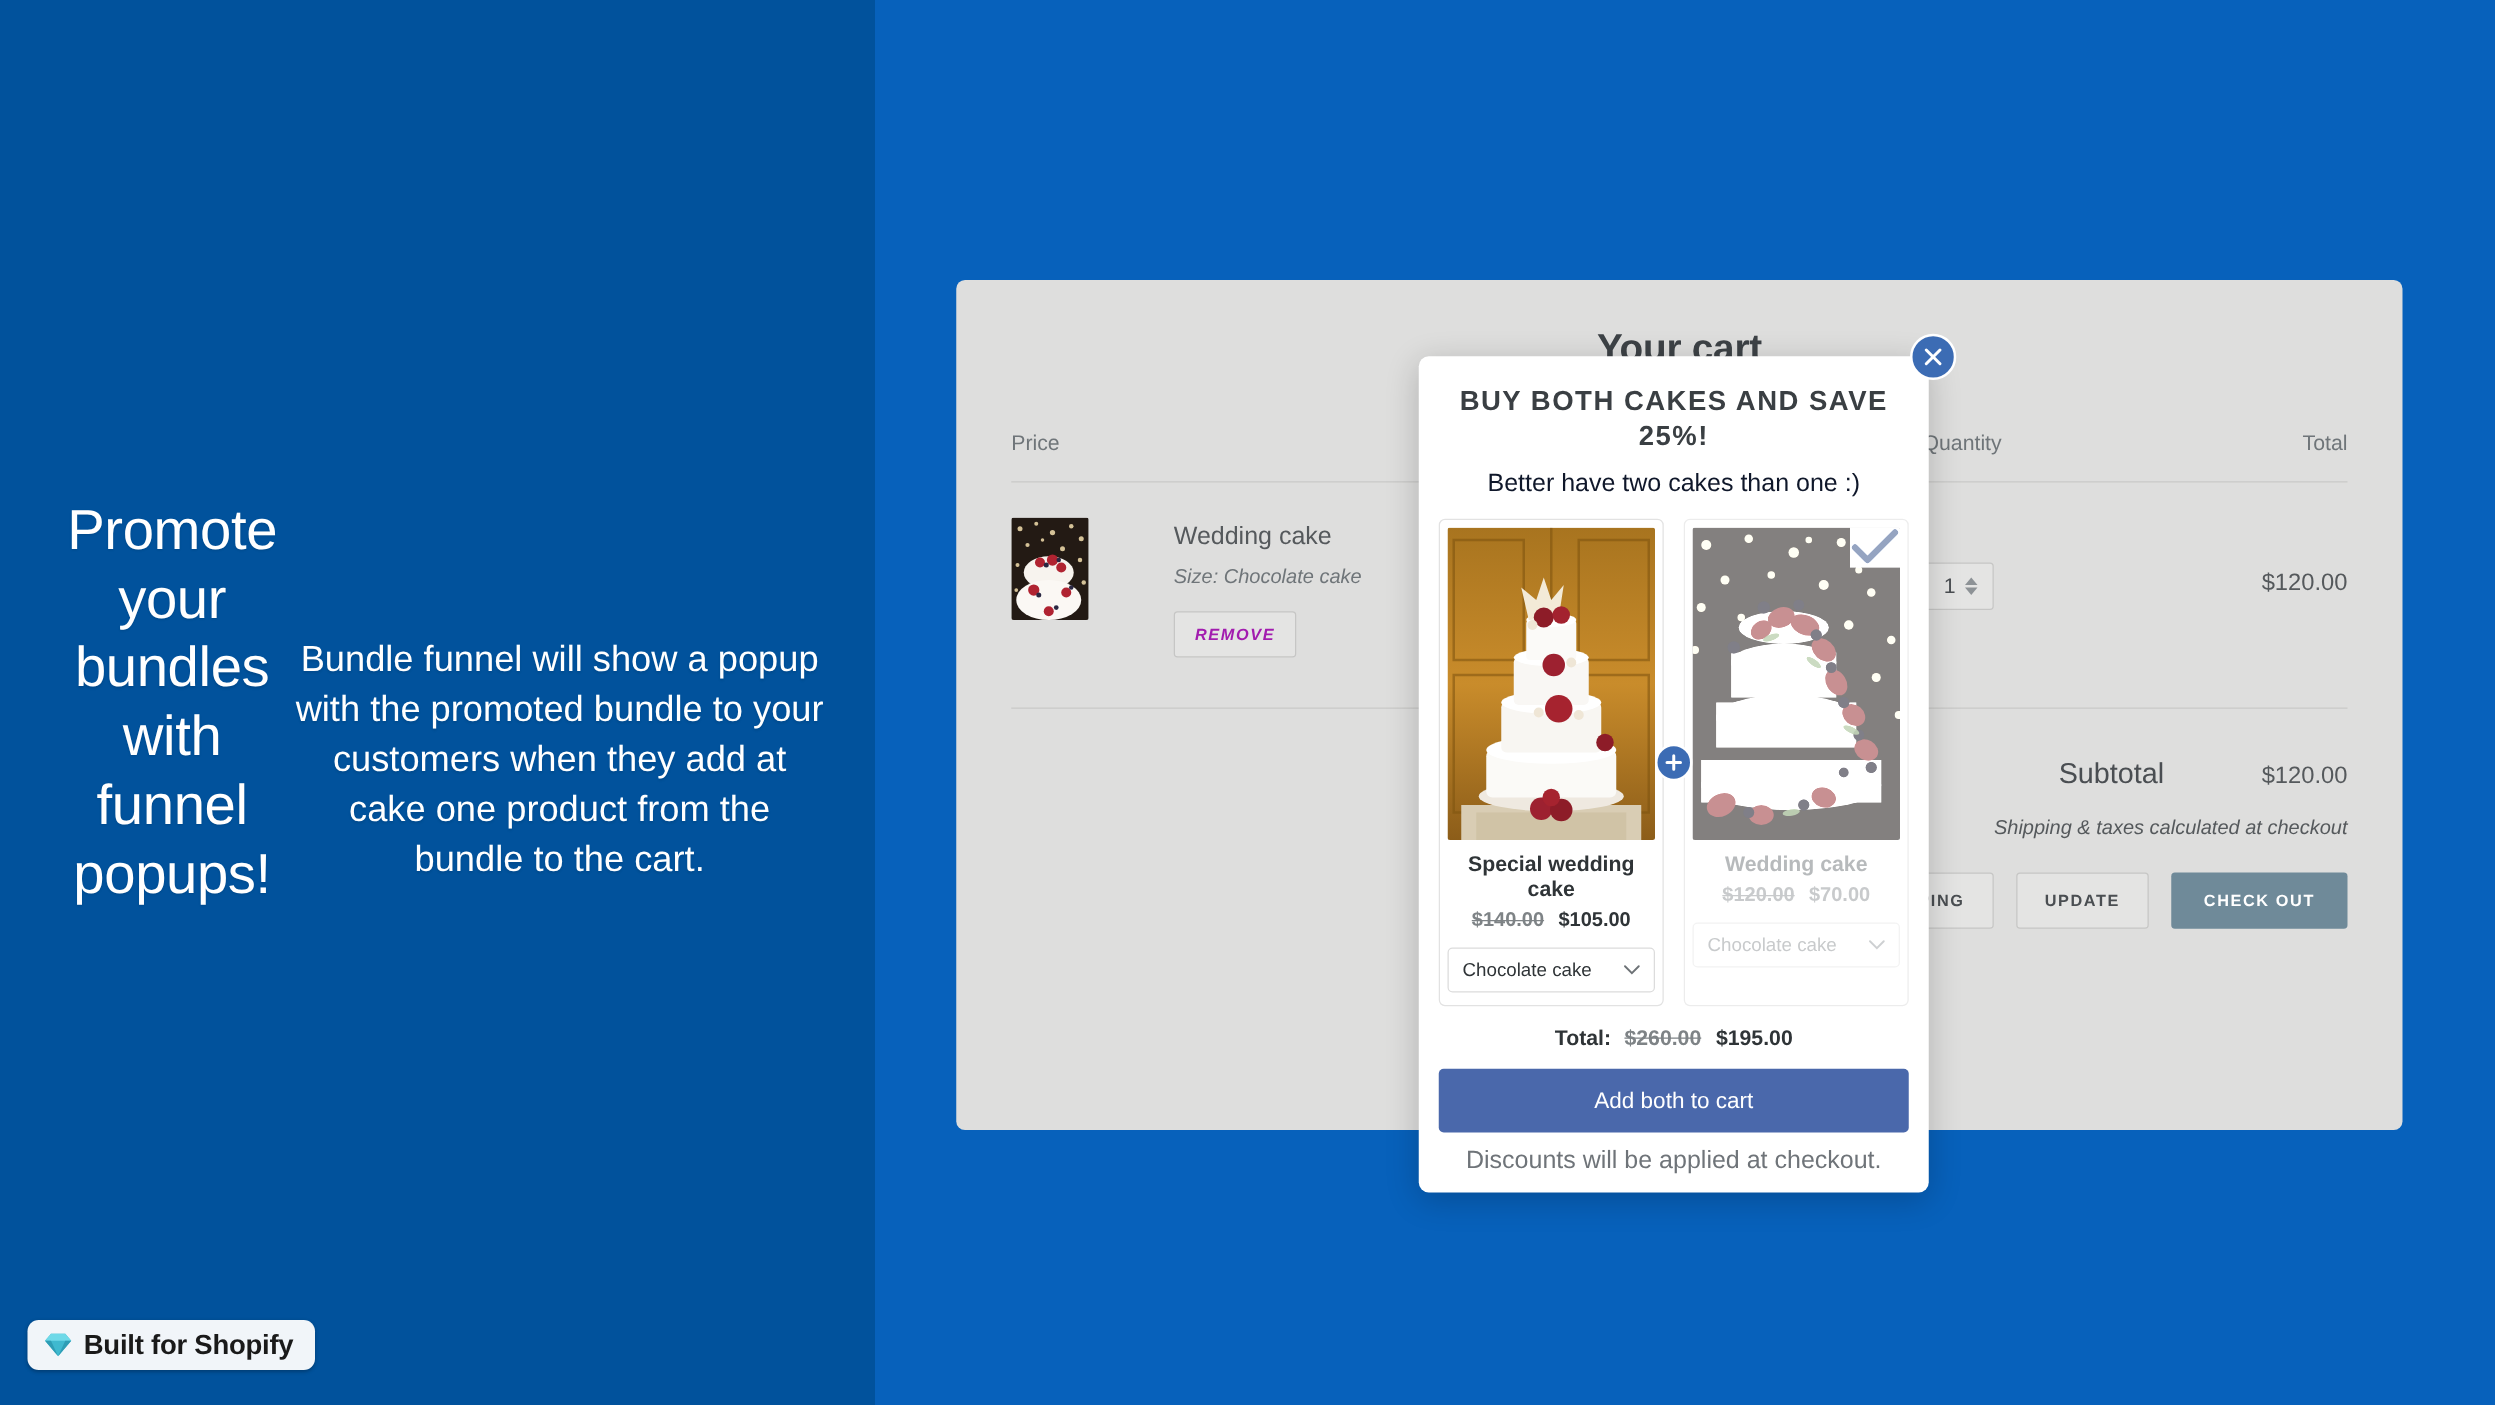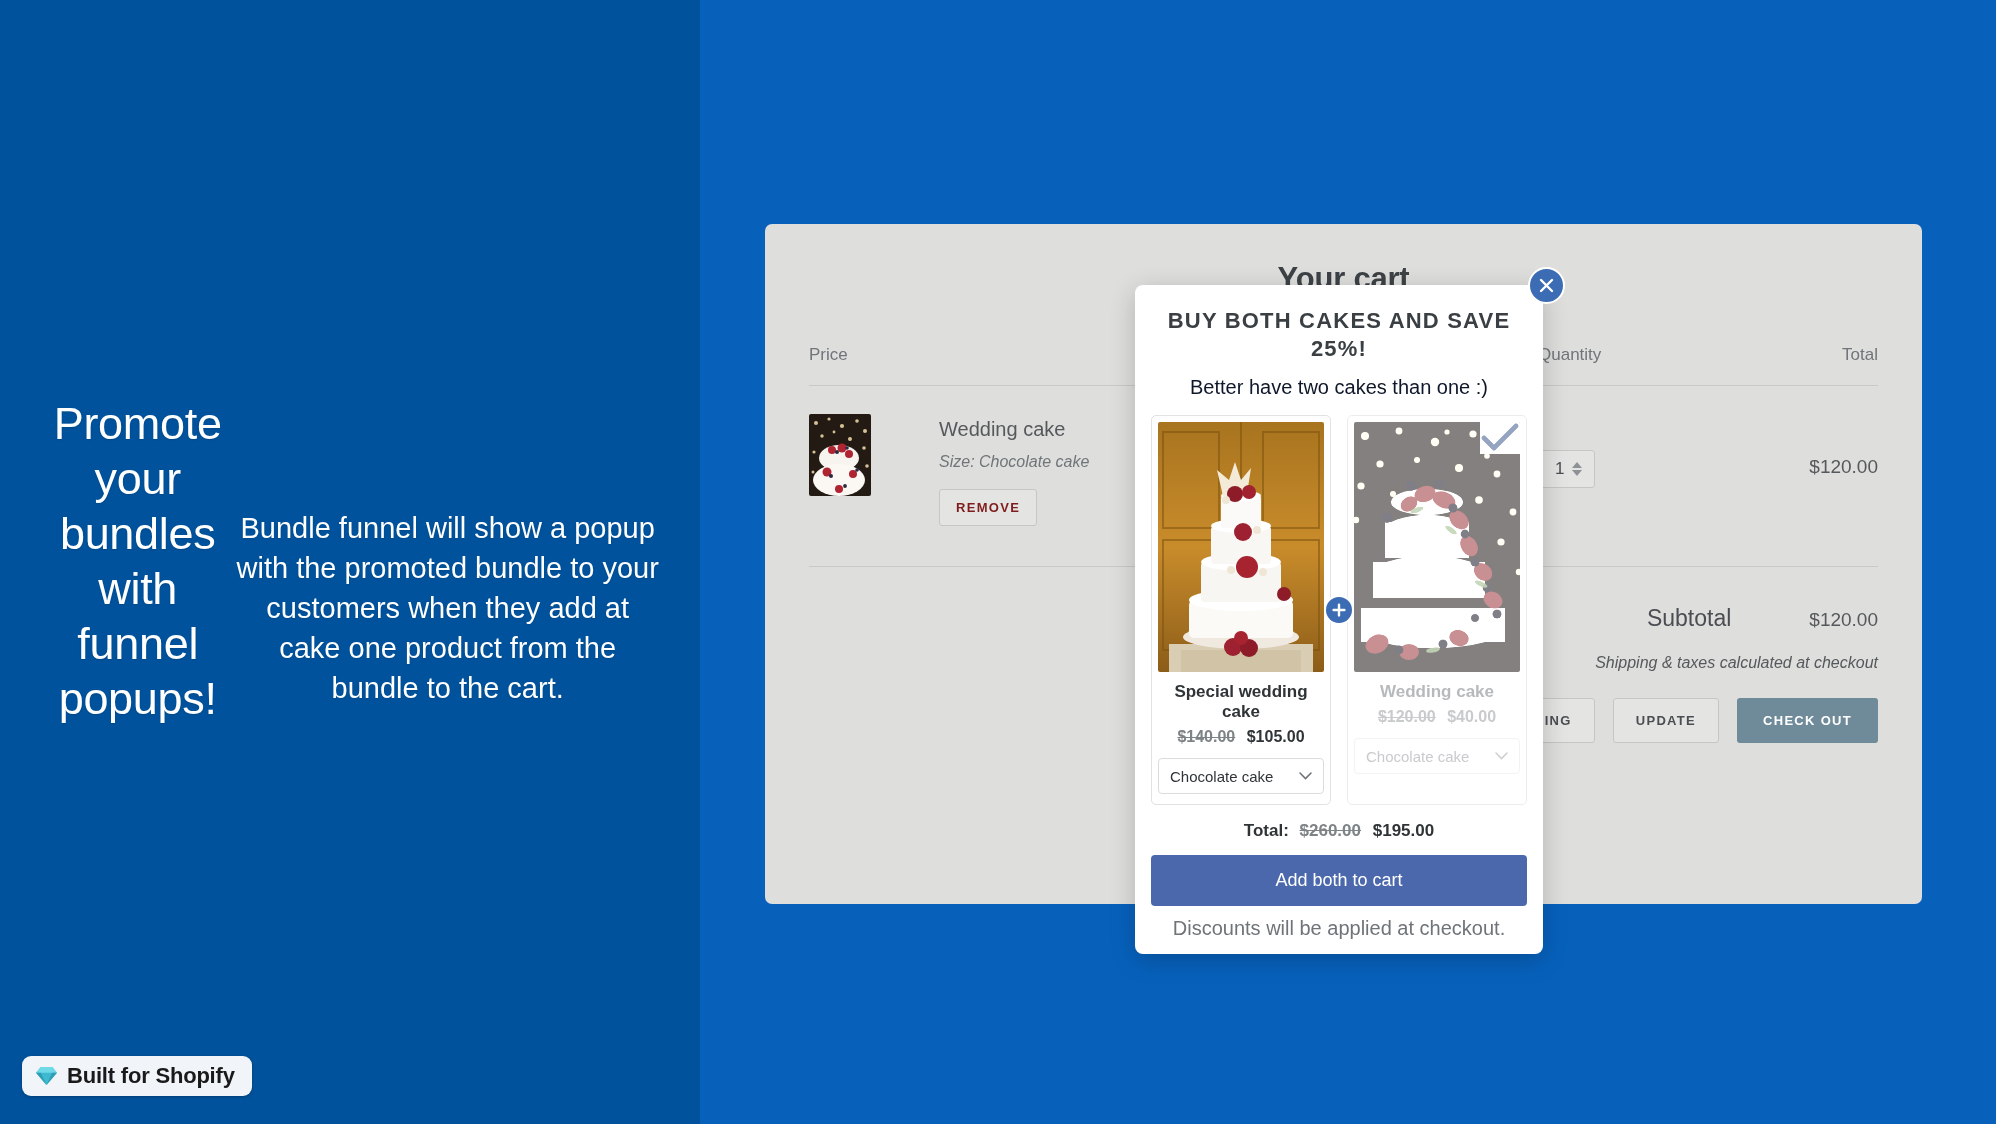--- a/index.html
+++ b/index.html
@@ -132,26 +132,27 @@
     font-size: 16px;
     color: #6f7579;
     font-style: italic;
     margin: 0 0 18px 0;
   }
   .remove-btn {
     display: inline-block;
     font-size: 13px;
     font-weight: 700;
     letter-spacing: 1.3px;
-    color: #7f1d1d;
+    color: #a21caf;
     background: #e4e4e3;
     border: 1px solid #c6c6c5;
     border-radius: 3px;
     padding: 10px 16px;
     cursor: pointer;
+    font-style: italic;
   }
   .qty-box {
     display: inline-flex;
     align-items: center;
     gap: 8px;
     border: 1px solid #c6c6c5;
     background: #e4e4e3;
     border-radius: 3px;
     padding: 8px 12px 8px 16px;
     margin-top: 36px;
@@ -627,21 +628,21 @@
           </svg>
           <div class="check-corner">
             <svg width="20" height="16" viewBox="0 0 20 16">
               <path d="M2 8 L7 13 L18 2" stroke="#2f5bb0" stroke-width="2.6" fill="none" stroke-linecap="round" stroke-linejoin="round"></path>
             </svg>
           </div>
         </div>
         <div class="card-name">Wedding cake</div>
         <div class="card-prices">
           <span class="old-price">$120.00</span>
-          <span class="new-price">$40.00</span>
+          <span class="new-price">$70.00</span>
         </div>
         <div class="variant-select">
           <span>Chocolate cake</span>
           <svg class="chev" viewBox="0 0 13 8">
             <path d="M1 1 L6.5 6.6 L12 1" stroke="#b0b4b7" stroke-width="1.5" fill="none" stroke-linecap="round"></path>
           </svg>
         </div>
       </div>
     </div>
 

